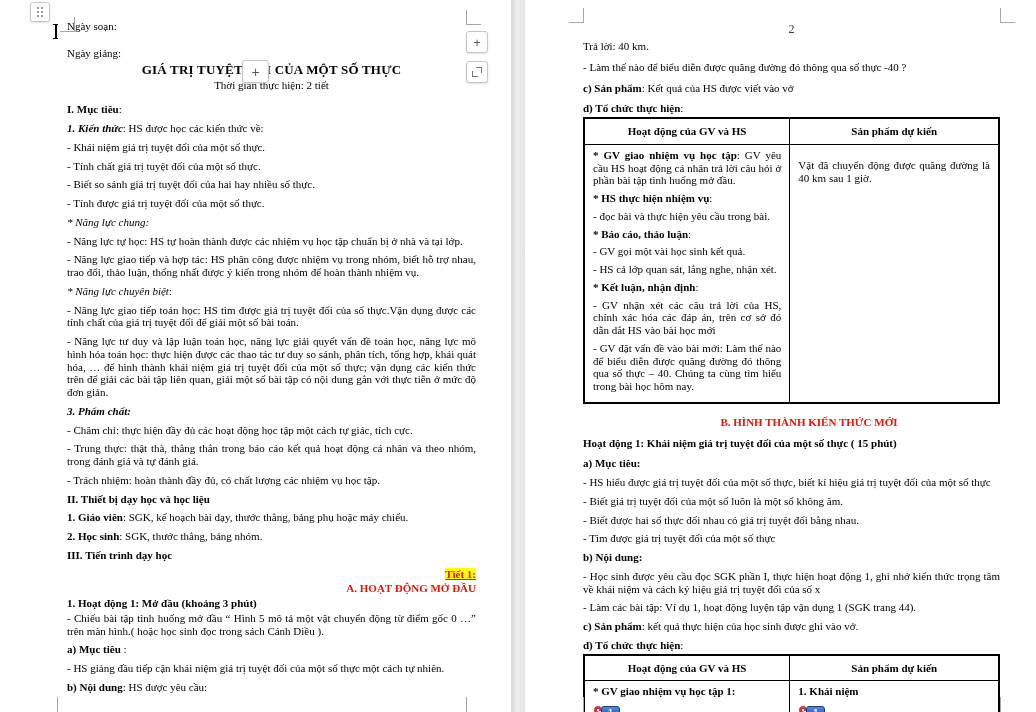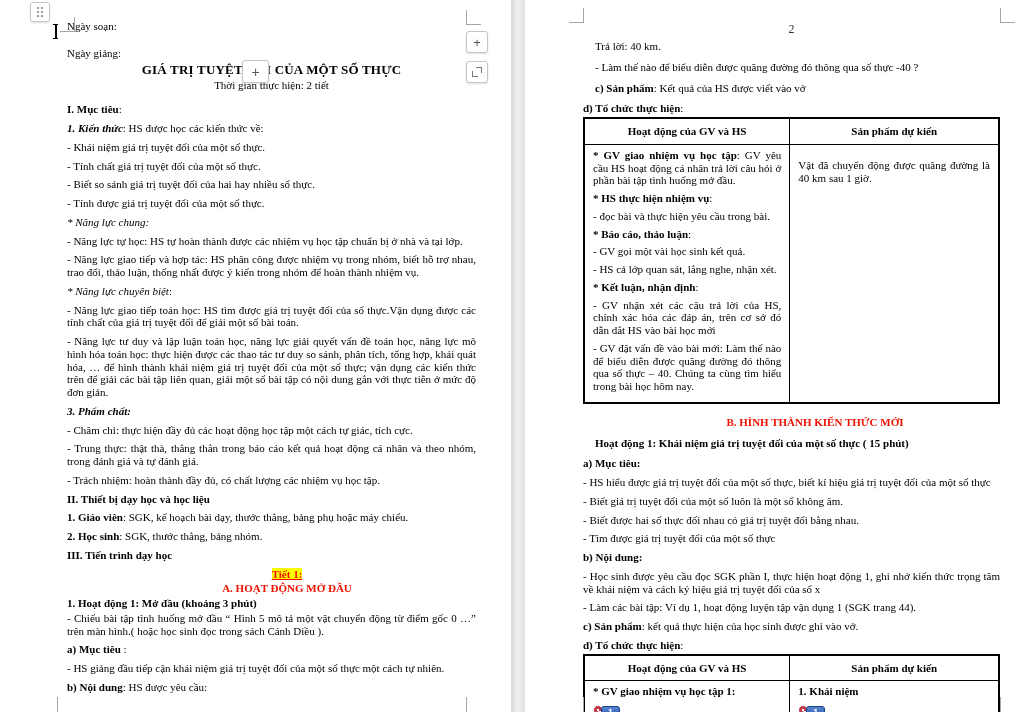--- a/index.html
+++ b/index.html
@@ -9,25 +9,25 @@
   .page-right{left:525px;width:511px;}
   .gutter{position:absolute;left:511px;top:0;width:14px;height:712px;
     background:linear-gradient(90deg,#d8d8d8,#efefef 45%,#e2e2e2);}
   .content{position:absolute;font-size:11px;line-height:1.16;}
   .page-left .content{left:57px;top:20px;width:409px;}
   .page-right .content{left:58px;top:40px;width:417px;}
   .pagenum{position:absolute;top:22px;left:58px;width:417px;text-align:center;font-size:12px;color:#333;}
   .para{margin:0 0 6px;text-align:justify;}
   .p-center{text-align:center;}
   .p-title{font-size:13px;letter-spacing:.2px;}
-  .p-ind1{padding-left:31px;text-align:center;}
+  .p-ind1{padding-left:31px;text-align:right;}
   .p-ind2{padding-left:35px;text-align:center;}
   .p-sp14{margin-bottom:14px;}
   .p-sp12{margin-bottom:12px;}
-  .p-sp8{margin-bottom:8px;margin-left:12px;}
+  .p-sp8{margin-bottom:8px;}
   .p-sp2{margin-bottom:2px;}
   .p-tight{margin-bottom:2px;}
   .r-b{font-weight:700;}
   .r-i{font-style:italic;}
   .r-u{text-decoration:underline;}
   .r-red{color:#ee1100;}
   .r-hl{background:#ffff00;}
   
   .doc-table{border-collapse:collapse;width:100%;border:2px solid #000;margin:2px 0 12px;}
   .doc-table th,.doc-table td{border:1px solid #000;font-size:11px;vertical-align:top;}

